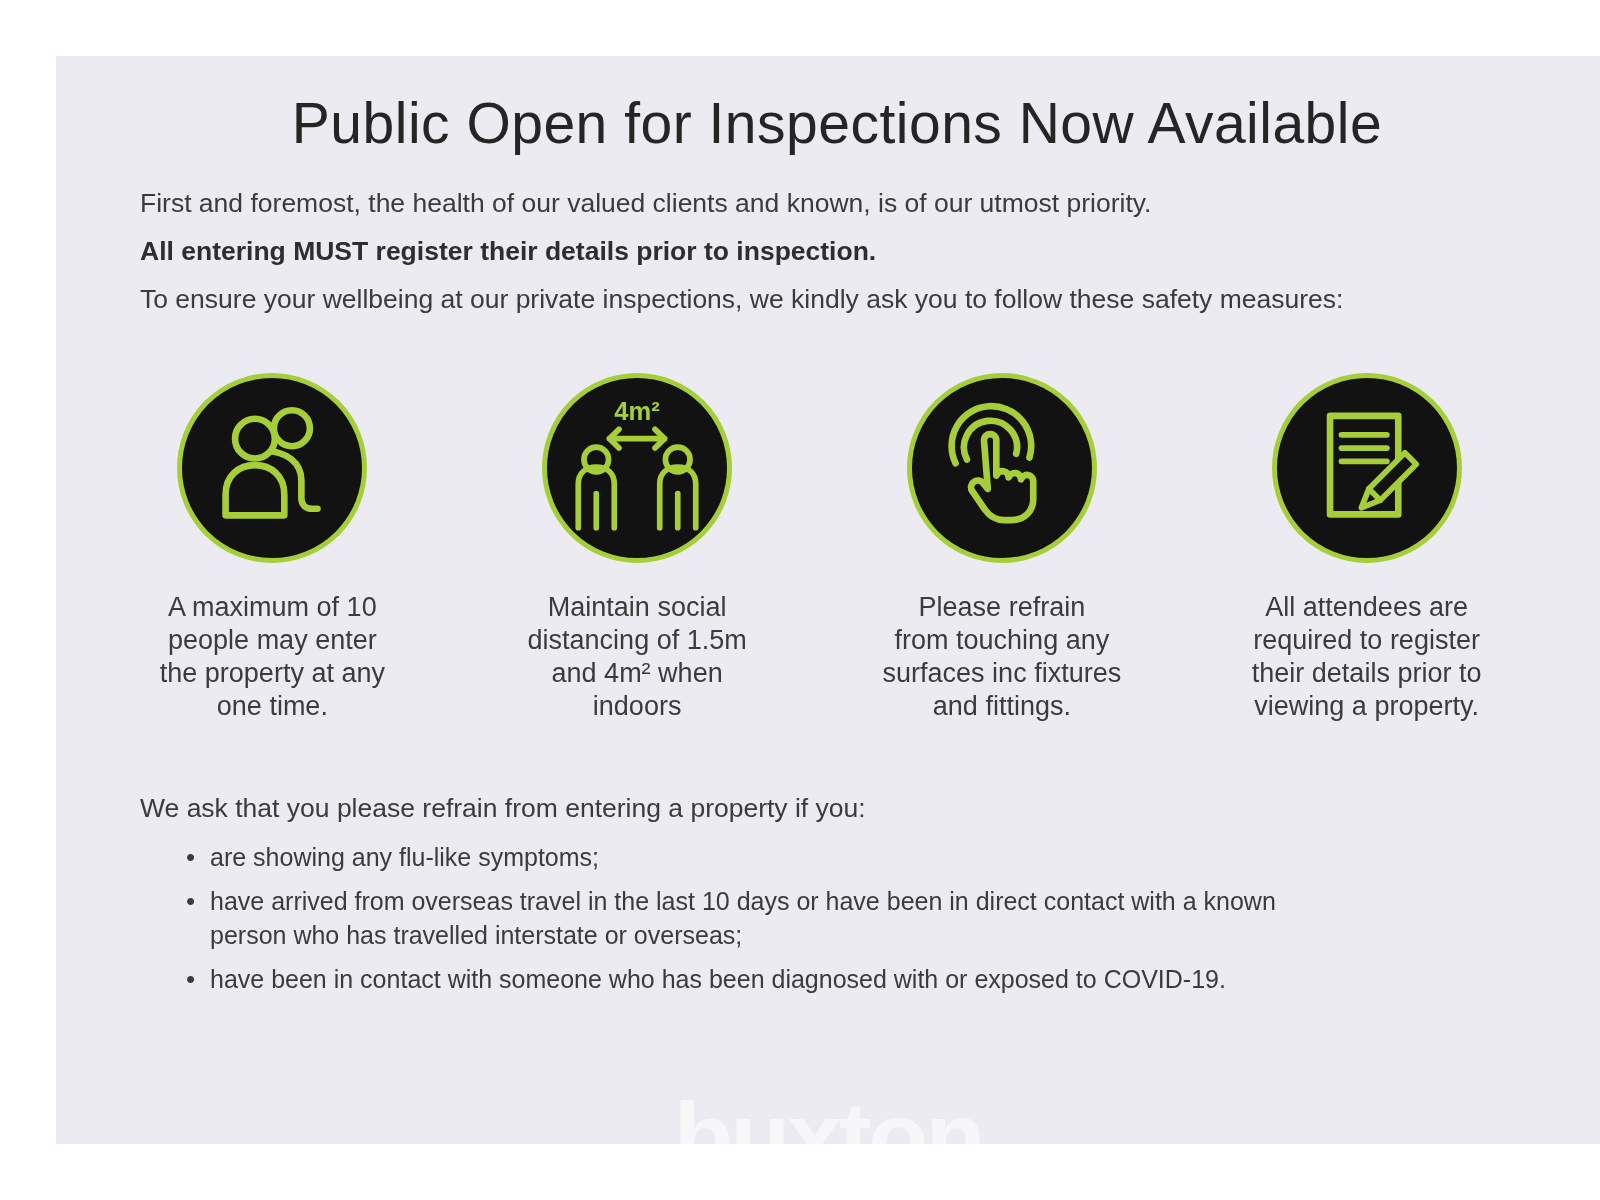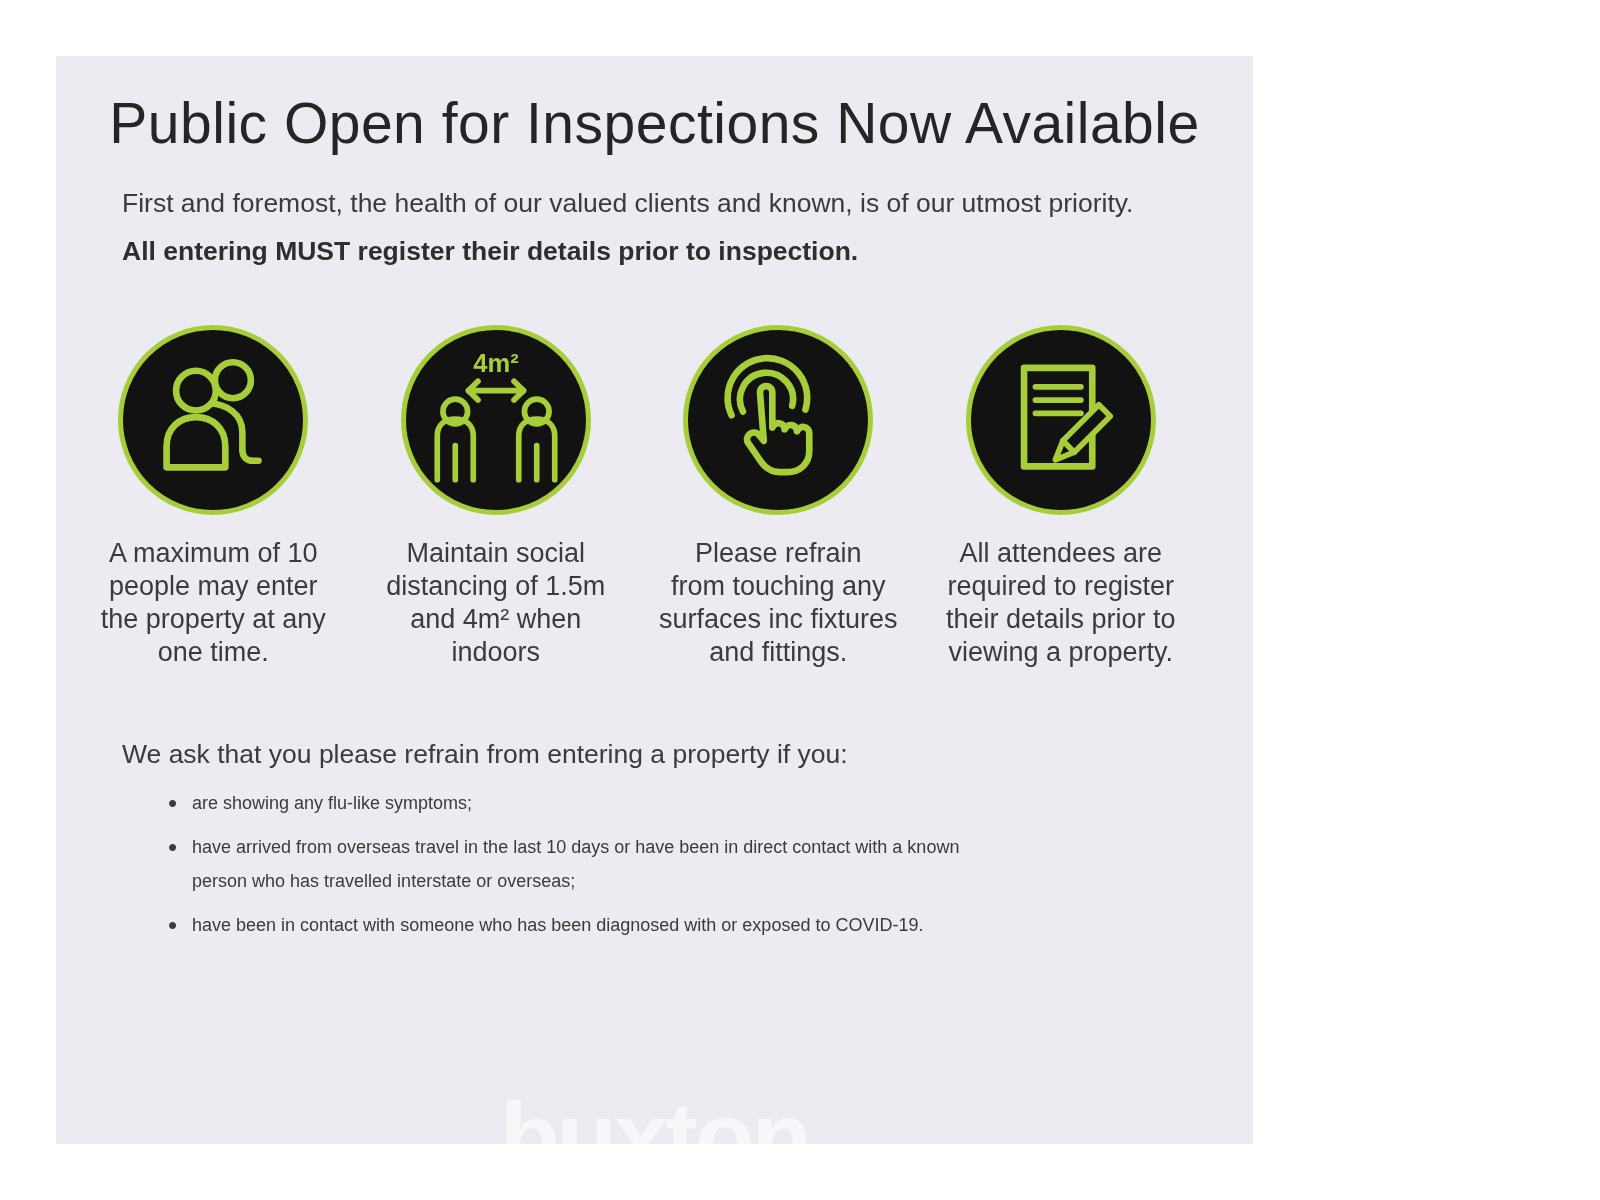--- a/index.html
+++ b/index.html
@@ -5,23 +5,24 @@
   * { margin: 0; padding: 0; box-sizing: border-box; }
   html, body {
     width: 1600px; height: 1200px;
     background: #ffffff;
     font-family: "Liberation Sans", "DejaVu Sans", sans-serif;
     overflow: hidden;
   }
   .panel {
     position: absolute;
     left: 56px; top: 56px;
-    width: 1197px; height: 1088px;
+    width: 1544px; height: 1088px;
     background: #ebebf1;
     overflow: hidden;
+    padding-left: 18px;
   }
   .page-title {
     margin-top: 38px;
     font-size: 57px;
     line-height: 1.05;
     font-weight: normal;
     text-align: center;
     color: #252525;
     letter-spacing: 0.5px;
   }
@@ -50,41 +51,41 @@
     width: 190px; height: 190px;
     border-radius: 50%;
     background: #121212;
     border: 5px solid #a6ce39;
     display: flex;
     align-items: center;
     justify-content: center;
   }
   .icon-circle svg { width: 180px; height: 180px; }
   .measure-caption {
-    margin-top: 22px;
+    margin-top: 28px;
     font-size: 27px;
     line-height: 33px;
     color: #3b3b3b;
     text-align: center;
     white-space: pre-line;
   }
   .refrain { margin: 72px 40px 0 66px; }
   .refrain-heading {
     font-size: 26.5px;
     line-height: 27px;
     color: #3b3b3b;
   }
   .refrain ul {
     list-style: none;
     margin: 18px 0 0 44px;
   }
   .refrain li {
     position: relative;
     padding-left: 26px;
-    font-size: 18px;
+    font-size: 25px;
     line-height: 34px;
     color: #3b3b3b;
     margin-bottom: 10px;
     max-width: 1280px;
     white-space: pre-line;
   }
   .refrain li::before {
     content: "\2022";
     position: absolute;
     left: 2px; top: 0;
@@ -111,20 +112,21 @@
 </head>
 <body>
 
 <div class="panel">
 
   <h1 class="page-title">Public Open for Inspections Now Available</h1>
 
   <div class="intro">
     <p>First and foremost, the health of our valued clients and known, is of our utmost priority.</p>
     <p class="bold">All entering MUST register their details prior to inspection.</p>
+    <p>To ensure your wellbeing at our private inspections, we kindly ask you to follow these safety measures:</p>
   </div>
 
   <div class="measures">
 
     <div class="measure">
       <div class="icon-circle">
         <svg viewBox="0 0 190 190">
           <circle class="stroke-fill" cx="116" cy="53" r="19"></circle>
           <path class="stroke" d="M 90,77 c 20,1 36,12 36,31 v 19 c 0,7 5,11 11,11 h 6"></path>
           <circle class="stroke-fill" cx="77" cy="64" r="21"></circle>

